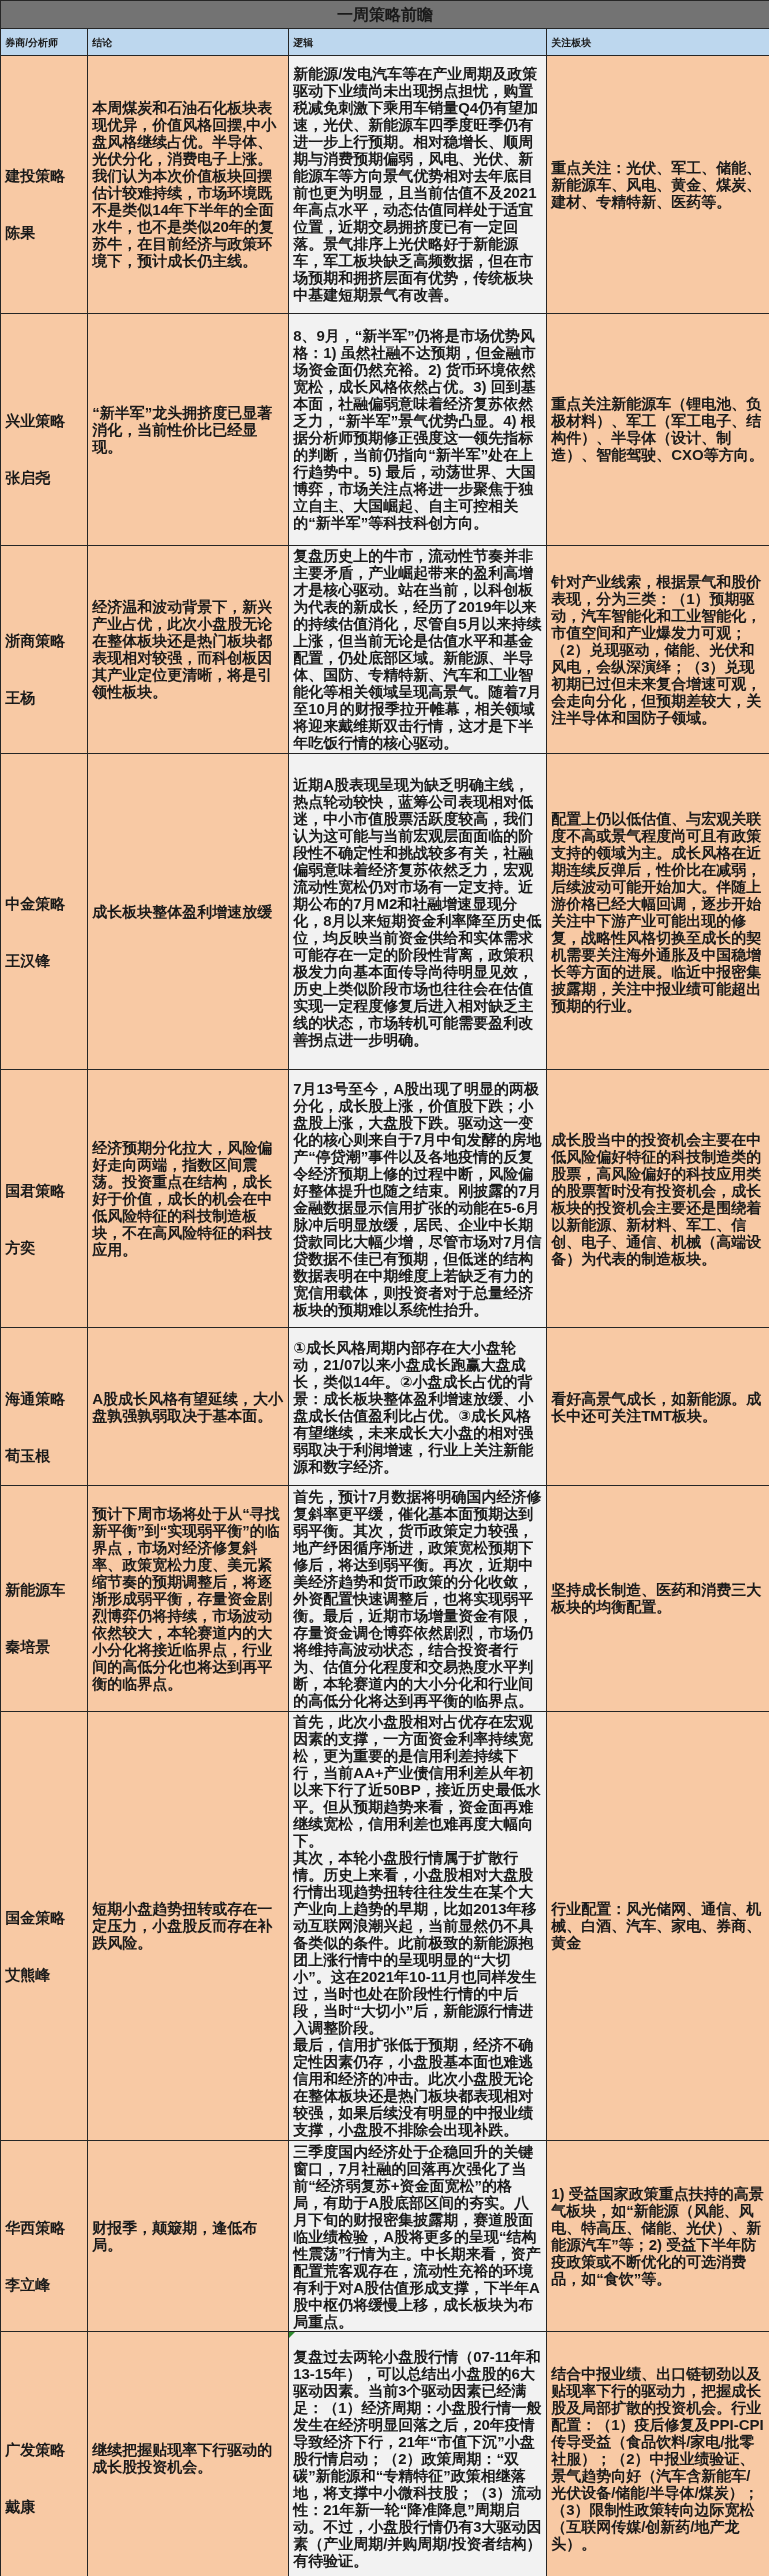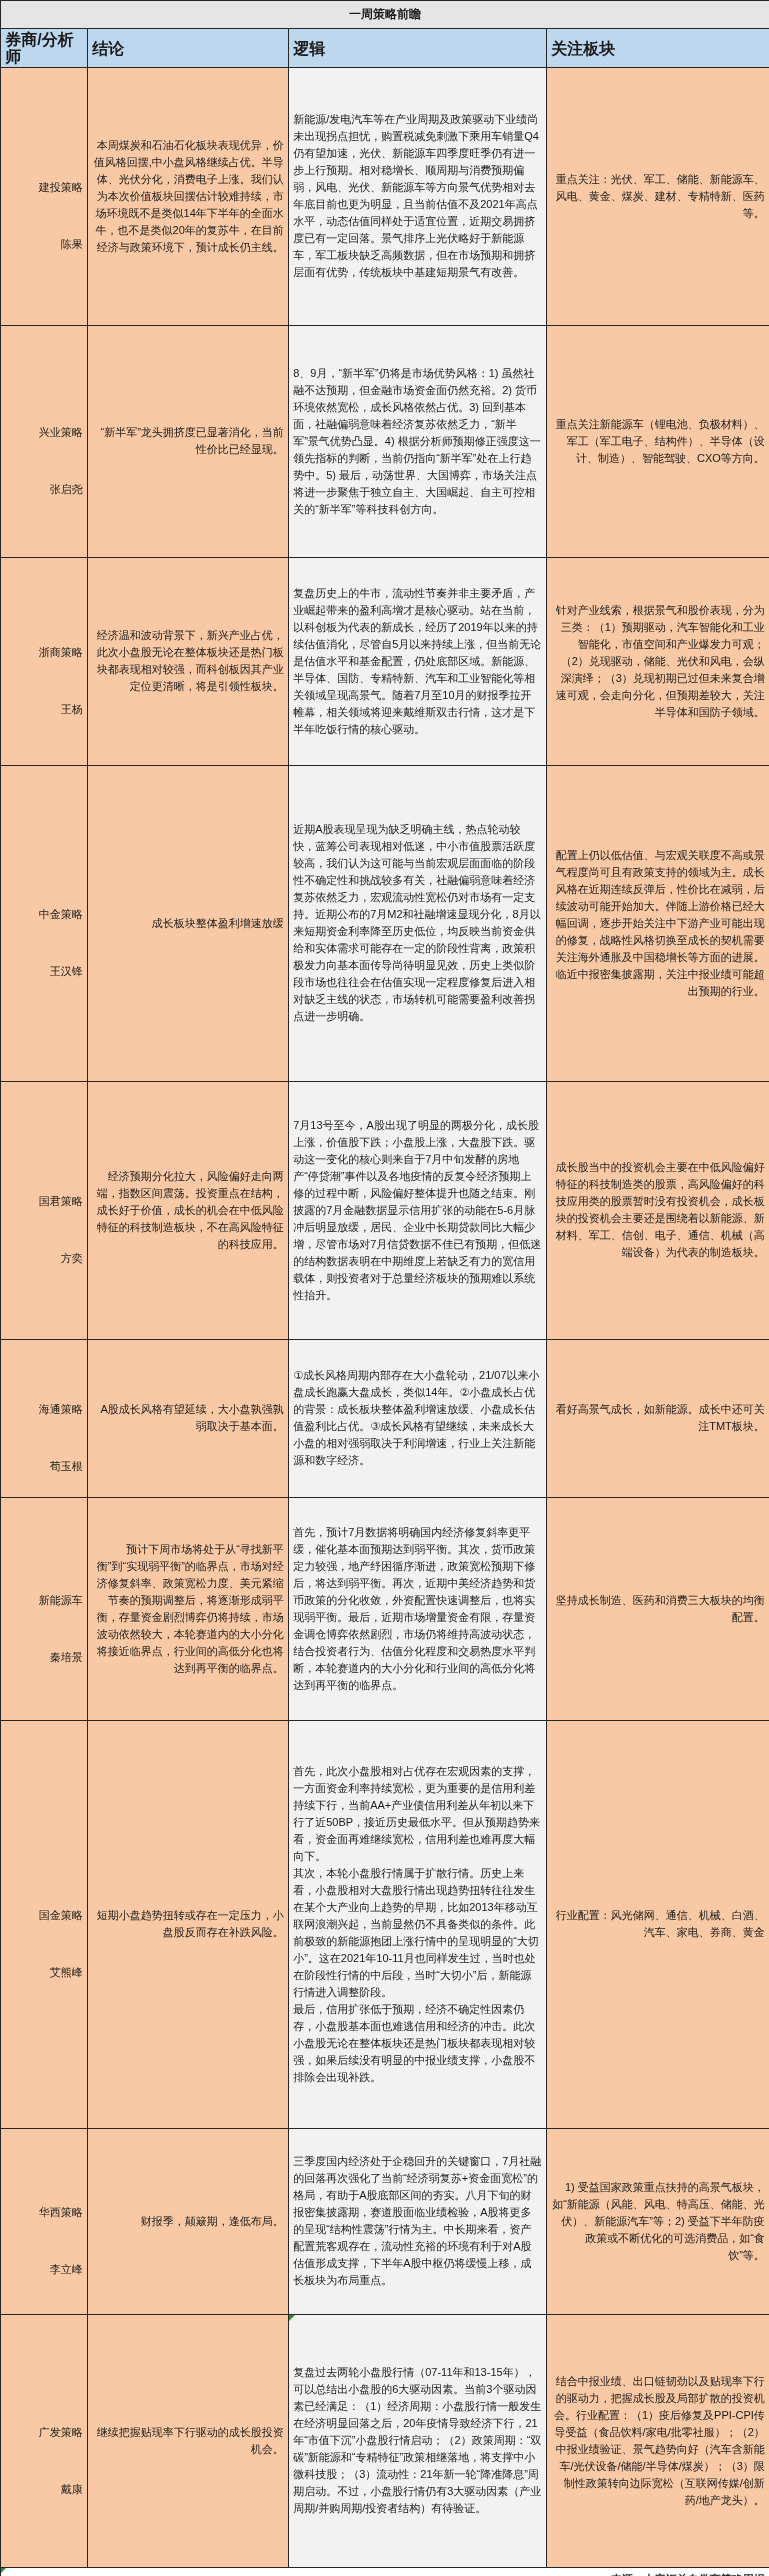--- a/index.html
+++ b/index.html
@@ -1,22 +1,22 @@
 <!DOCTYPE html>
 <html style="font-size:13.5px"><head>
 <meta charset="utf-8">
 <style>
   html,body{margin:0;padding:0;background:#ffffff;}
   body{width:769px;font-family:"Liberation Sans","DejaVu Sans",sans-serif;color:#1a1a1a;}
   table.sheet{border-collapse:collapse;table-layout:fixed;width:769px;border:1.7px solid #000;}
   col.c1{width:87px}col.c2{width:201px}col.c3{width:258px}col.c4{width:223px}
-  td,th{border:0.8px solid #262626;vertical-align:middle;padding:1.7px 4.2px;font-size:11px;line-height:17px;font-weight:400;text-align:left;word-break:break-all;overflow:hidden;}
-  tr.title-row td{background:#e5e5e5;text-align:center;font-weight:700;font-size:12px;height:24px;}
-  tr.head-row th{background:#BDD7EE;font-weight:700;font-size:16px;height:22px;}
-  td.c-broker,td.c-conclusion,td.c-focus{background:#F8C9A4;text-align:right;}
+  td,th{border:0.8px solid #262626;vertical-align:middle;padding:1.7px 4.2px;font-size:15px;line-height:17px;font-weight:700;text-align:left;word-break:break-all;overflow:hidden;}
+  tr.title-row td{background:#737373;text-align:center;font-weight:700;font-size:16px;height:24px;}
+  tr.head-row th{background:#BDD7EE;font-weight:700;font-size:10px;height:22px;}
+  td.c-broker,td.c-conclusion,td.c-focus{background:#F8C9A4;}
   td.c-logic{background:#F2F2F2;white-space:pre-wrap;position:relative;}
   td.corner::after{content:"";position:absolute;top:0;left:0;width:0;height:0;
     border-top:6px solid #2e8b2e;border-right:6px solid transparent;}
   tr.footer-row td{background:#ffffff;text-align:right;font-weight:700;font-size:11px;height:19.5px;position:relative;}
   tr.footer-row td::before{content:"";position:absolute;top:0;left:0;width:0;height:0;
     border-top:5.1px solid #2e8b2e;border-right:5.1px solid transparent;}
   .firm,.analyst{display:block;margin-top:40px;}
 </style>
 </head>
 <body>

